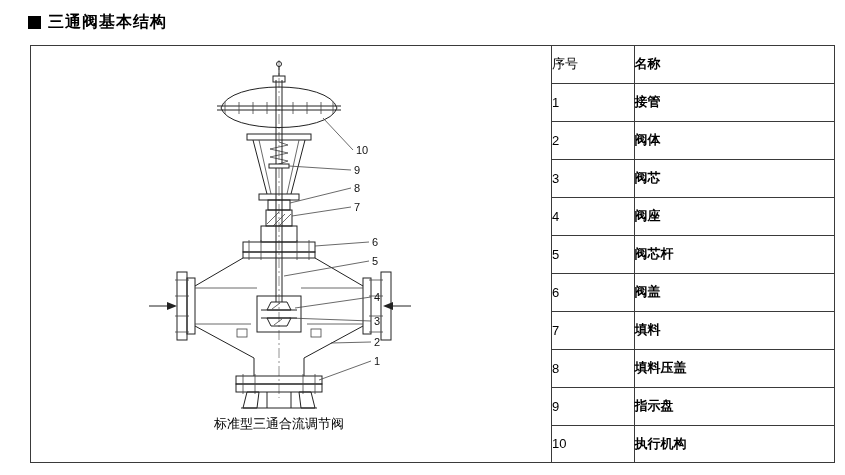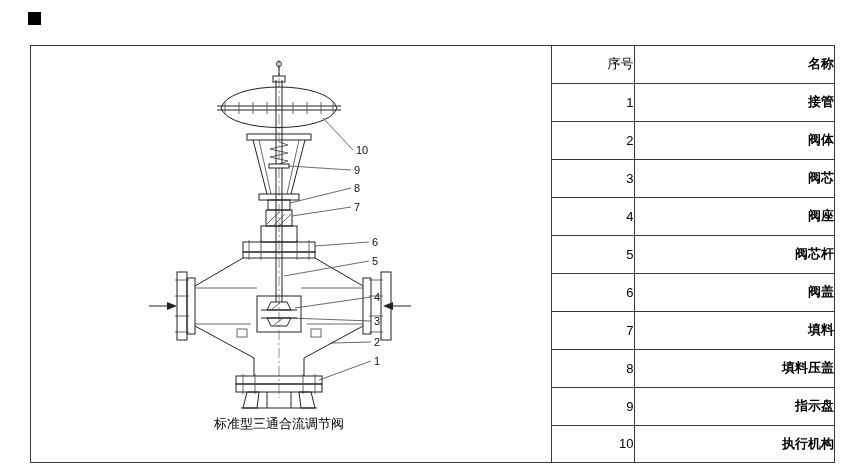--- a/index.html
+++ b/index.html
@@ -12,41 +12,42 @@
   .title-text { font-size:16px; font-weight:bold; letter-spacing:1px; }
 
   .content-box { position:absolute; left:30px; top:45px; width:805px; height:418px;
                  border:1px solid #3a3a3a; display:flex; background:#fff; }
 
   .diagram-area { position:relative; width:520px; height:100%; }
   .diagram-area svg { display:block; }
 
   .table-area { flex:1; border-left:1px solid #3a3a3a; }
   table.parts { width:100%; height:100%; border-collapse:collapse; table-layout:fixed; font-size:13px; }
-  table.parts td { border:1px solid #3a3a3a; text-align:right; vertical-align:middle; padding:0; }
+  table.parts td { border:1px solid #3a3a3a; text-align:left; vertical-align:middle; padding:0; }
   table.parts tr:first-child td { border-top:none; }
   table.parts tr td:first-child { border-left:none; }
   table.parts tr td:last-child { border-right:none;font-weight:bold; }
   table.parts tr:last-child td { border-bottom:none; }
 
   .d-line   { stroke:#222; fill:none; stroke-width:1; }
   .d-thin   { stroke:#444; fill:none; stroke-width:0.8; }
   .d-center { stroke:#777; fill:none; stroke-width:0.8; stroke-dasharray:10 3 2 3; }
   .d-fill   { fill:#222; stroke:none; }
   .d-white  { fill:#fff; stroke:#222; stroke-width:1; }
   .callout-label { font-size:11px; fill:#111; font-family:"Liberation Sans","DejaVu Sans",sans-serif; }
   .caption-text  { font-size:13px; fill:#000; font-family:"Liberation Sans","DejaVu Sans",sans-serif; }
 </style>
 </head>
 <body>
 
 <div class="page">
 
   <div class="title-row">
     <span class="title-bullet"></span>
+    <span class="title-text">三通阀基本结构</span>
   </div>
 
   <div class="content-box">
 
     <div class="diagram-area">
       <svg viewBox="0 0 520 418" width="520" height="418">
 
         <line class="d-center" x1="248" y1="14" x2="248" y2="352"></line>
 
         <g>

